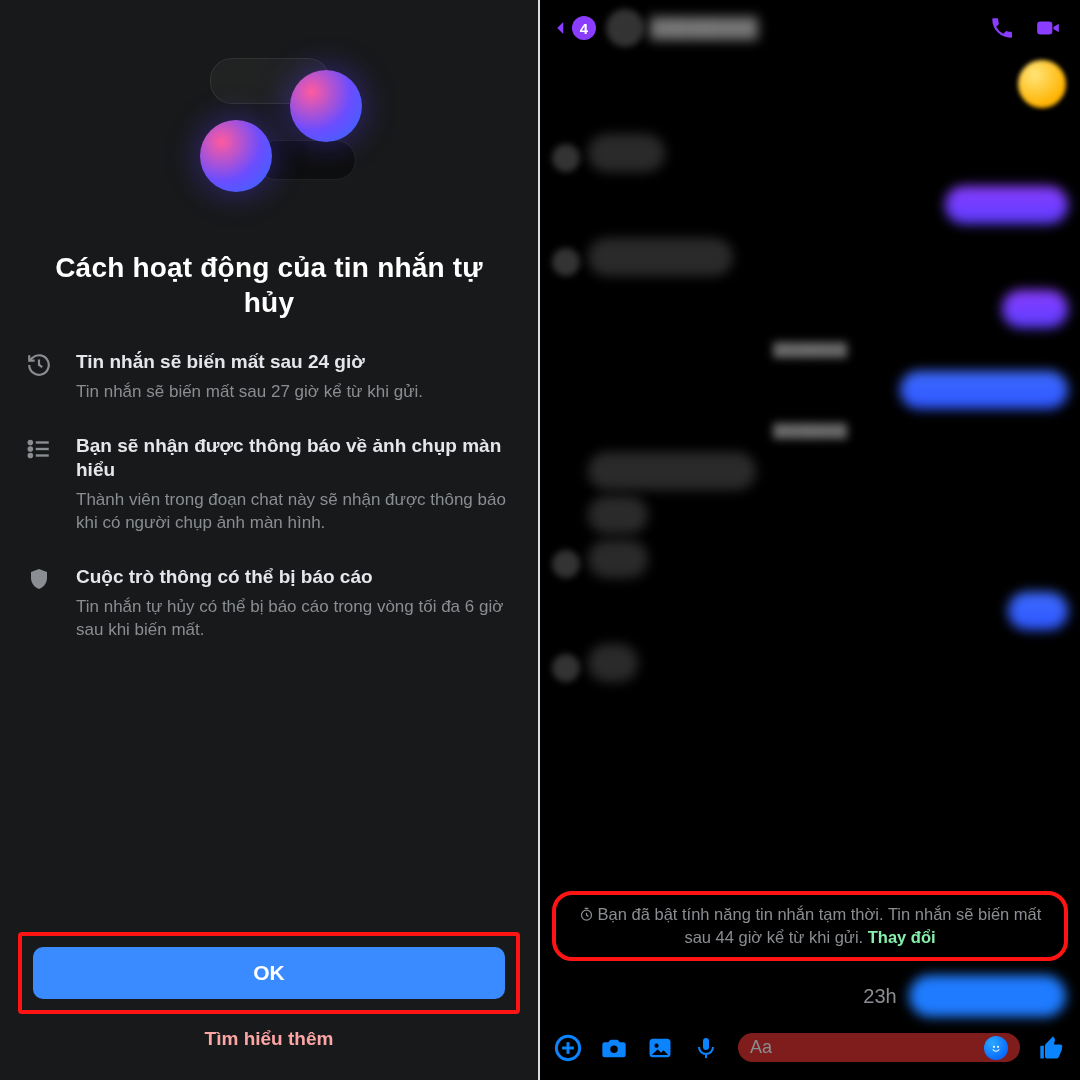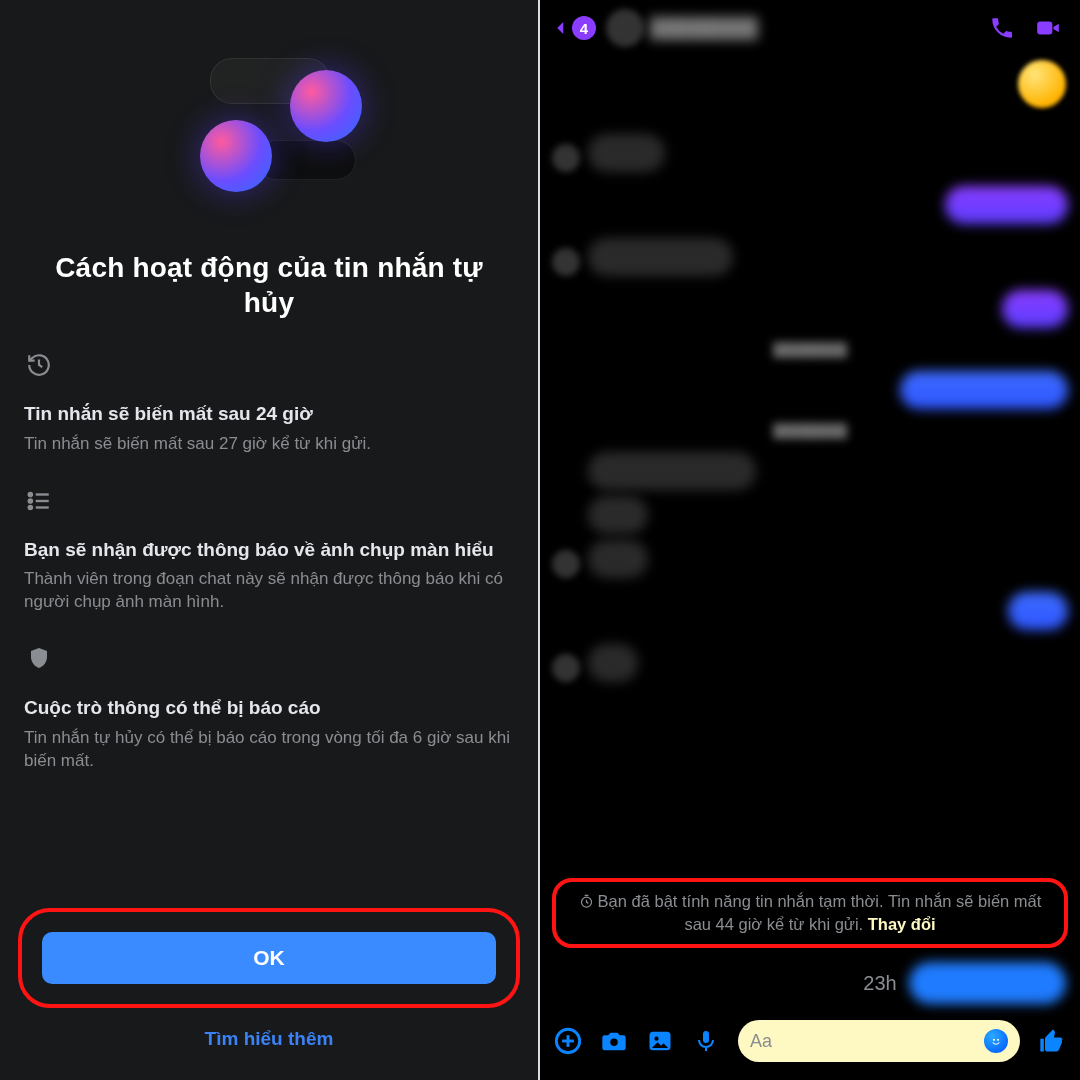--- a/index.html
+++ b/index.html
@@ -8,28 +8,28 @@
 .left { background: #18191a; border-right: 2px solid #ddd; display: flex; flex-direction: column; }
 .hero { height: 220px; display: flex; align-items: center; justify-content: center; position: relative; margin-top: 20px; }
 .orb { width: 72px; height: 72px; border-radius: 50%; position: absolute; }
 .orb1 { background: radial-gradient(circle at 30% 30%, #ff5a9e 0%, #6b4dff 55%, #2e6bff 100%); left: 200px; top: 100px; box-shadow: 0 0 30px 4px rgba(90,60,255,.35); }
 .orb2 { background: radial-gradient(circle at 30% 30%, #ff5a9e 0%, #6b4dff 55%, #2e6bff 100%); left: 290px; top: 50px; box-shadow: 0 0 30px 4px rgba(90,60,255,.35); }
 .pill { position: absolute; border-radius: 22px; background: rgba(255,255,255,.04); border: 1px solid rgba(255,255,255,.08); }
 .pill1 { width: 120px; height: 46px; left: 210px; top: 38px; }
 .pill2 { width: 100px; height: 40px; left: 256px; top: 120px; background: rgba(0,0,0,.4); }
 .title { font-size: 28px; font-weight: 700; text-align: center; padding: 10px 40px 6px; line-height: 1.25; letter-spacing: .2px; }
 .features { padding: 24px 24px 0; flex: 1; }
-.feat { display: flex; gap: 22px; margin-bottom: 30px; flex-direction: column; }
+.feat { display: flex; gap: 22px; margin-bottom: 30px; }
 .feat-ico { width: 30px; flex: 0 0 30px; display: flex; align-items: flex-start; justify-content: center; color: #8a8d91; padding-top: 2px; }
 .feat-ttl { font-size: 19px; font-weight: 600; color: #e4e6eb; margin-bottom: 6px; line-height: 1.3; }
 .feat-desc { font-size: 17px; color: #8a8d91; line-height: 1.35; }
 .btns { padding: 0 18px 12px; }
-.ok-wrap { border: 4px solid #ff1414; border-radius: 32px; padding: 20px; }
+.ok-wrap { border: 4px solid #ff1414; border-radius: 4px; padding: 11px; }
 .ok { background: #3a8bff; color: #fff; font-size: 21px; font-weight: 600; border: none; width: 100%; height: 52px; border-radius: 10px; cursor: pointer; }
-.learn { text-align: center; color: #3b82f6; font-size: 19px; font-weight: 600; padding: 14px 0 18px; cursor: pointer; margin-top: 6px; }
+.learn { text-align: center; color: #fca5a5; font-size: 19px; font-weight: 600; padding: 14px 0 18px; cursor: pointer; }
 .right { background: #000; display: flex; flex-direction: column; }
 .hdr { display: flex; align-items: center; height: 56px; padding: 0 12px; gap: 6px; }
 .back { color: #8a3dff; display: flex; align-items: center; gap: 2px; }
 .back-badge { background: #8a3dff; color: #fff; font-size: 15px; font-weight: 700; border-radius: 50%; width: 24px; height: 24px; display: flex; align-items: center; justify-content: center; }
 .avatar { width: 38px; height: 38px; border-radius: 50%; background: #333; filter: blur(3px); margin-left: 4px; }
 .uname { color: #777; font-size: 19px; font-weight: 700; filter: blur(6px); }
 .hdr-spacer { flex: 1; }
 .hdr-ico { color: #8a3dff; width: 40px; display: flex; justify-content: center; }
 .chat { flex: 1; overflow: hidden; position: relative; padding: 4px 12px; }
 .row { display: flex; margin: 14px 0; align-items: flex-end; }
@@ -37,29 +37,29 @@
 .row.send { justify-content: flex-end; }
 .sm-av { width: 28px; height: 28px; border-radius: 50%; background: #333; filter: blur(3px); }
 .bubble { border-radius: 20px; padding: 10px 16px; color: transparent; filter: blur(6px); max-width: 300px; }
 .bubble.send { background: linear-gradient(180deg,#8a3dff,#5b3dff); }
 .bubble.send.low { background: linear-gradient(180deg,#3d6bff,#2e56ff); }
 .bubble.recv { background: #2a2a2a; color: #2a2a2a; }
 .ts-line { text-align: center; color: #6a6a6a; font-size: 13px; filter: blur(4px); margin: 8px 0; }
 .top-emoji { position: absolute; right: 14px; top: 4px; width: 48px; height: 48px; border-radius: 50%; background: radial-gradient(circle at 35% 30%, #ffe57a, #ffb300 70%); filter: blur(2px); }
 .notice-wrap { margin: 8px 12px; border: 4px solid #ff1414; border-radius: 20px; padding: 8px 12px; }
 .notice { text-align: center; font-size: 16.5px; color: #8a8d91; line-height: 1.4; }
-.notice .chg { color: #fef9c3; font-weight: 600; cursor: pointer; }
+.notice .chg { color: #86efac; font-weight: 600; cursor: pointer; }
 .notice-ico { display: inline-block; vertical-align: -2px; margin-right: 4px; color: #8a8d91; }
 .last-row { display: flex; justify-content: flex-end; align-items: center; gap: 12px; padding: 6px 14px; }
 .last-ts { color: #8a8d91; font-size: 20px; }
 .last-bub { background: #1f7bff; border-radius: 22px; padding: 12px 22px; color: transparent; filter: blur(6px); }
 .sent { text-align: right; color: #8a8d91; font-size: 16px; padding: 4px 18px 10px; }
 .composer { display: flex; align-items: center; gap: 18px; padding: 10px 14px 18px; }
 .c-ico { color: #0a84ff; width: 28px; height: 28px; display: flex; align-items: center; justify-content: center; }
-.input { flex: 1; background: #fef9c3; border-radius: 22px; height: 42px; display: flex; align-items: center; padding: 0 12px; }
+.input { flex: 1; background: #7f1d1d; border-radius: 22px; height: 29px; display: flex; align-items: center; padding: 0 12px; }
 .input-ph { color: #8a8d91; font-size: 18px; flex: 1; }
 .emoji { width: 24px; height: 24px; border-radius: 50%; background: radial-gradient(circle at 35% 30%, #2aa9ff, #0a6cff 70%); display: flex; align-items: center; justify-content: center; }
 svg { display: block; }
 </style>
 </head>
 <body>
 
 <div class="pane left">
   <div class="hero">
     <div class="pill pill1"></div>

